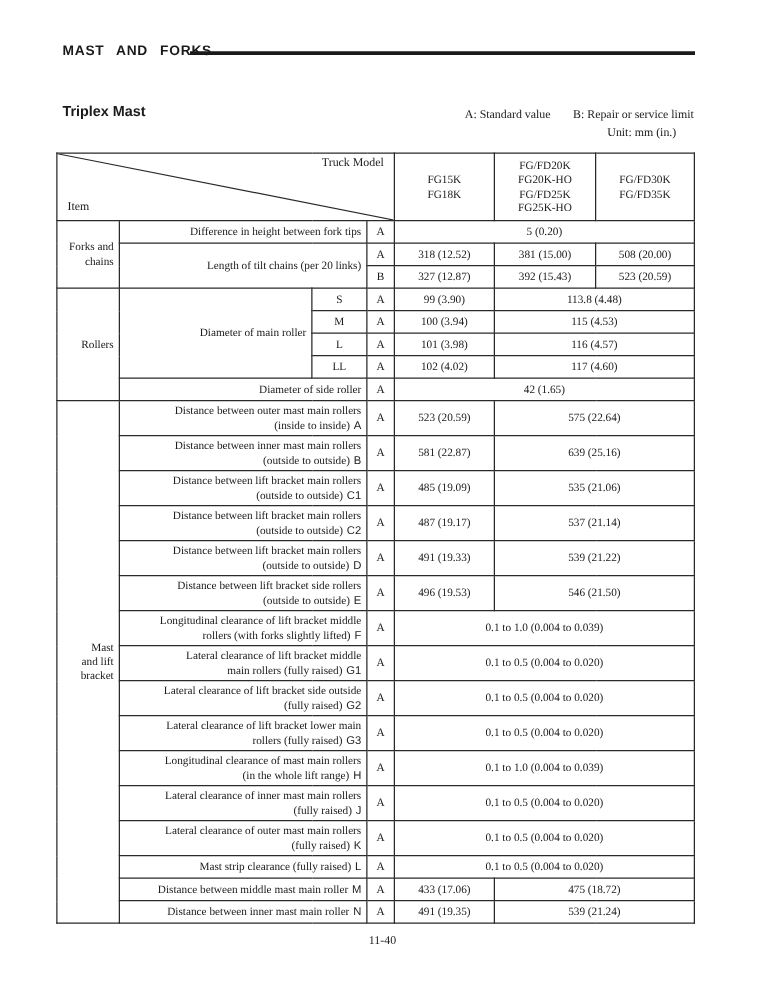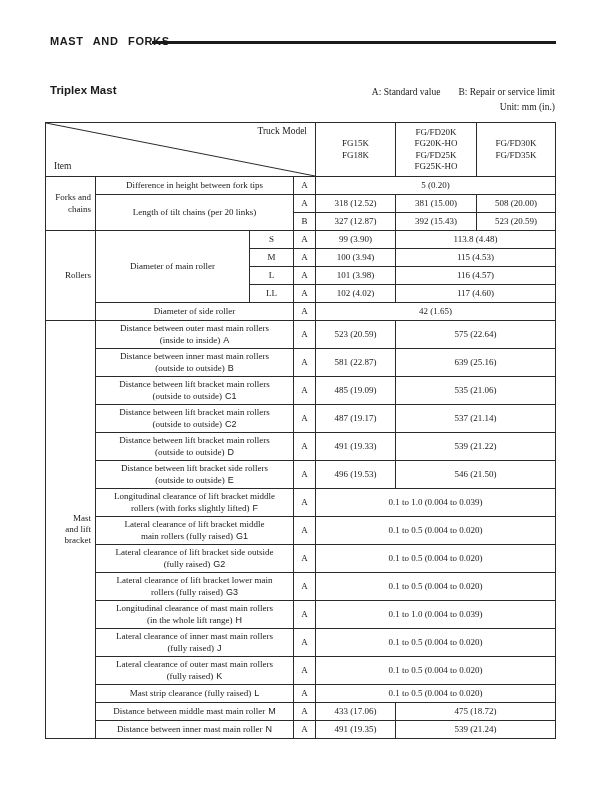--- a/index.html
+++ b/index.html
@@ -27,39 +27,39 @@
     position: absolute; left: 50px; top: 84px;
     font-family: "Liberation Sans", sans-serif;
     font-weight: bold; font-size: 11.5px;
   }
   .legend {
     position: absolute; right: 57px; top: 87px;
     font-size: 9.5px; white-space: nowrap;
   }
   .legend .gap { display: inline-block; width: 18px; }
   .unit {
-    position: absolute; right: 57px; top: 102px;
+    position: absolute; right: 71px; top: 102px;
     font-size: 9.5px;
   }
   table.spec {
     position: absolute; left: 45px; top: 122px;
     width: 510px;
     border-collapse: collapse; table-layout: fixed;
     font-size: 9px; line-height: 1.25;
   }
   .spec th, .spec td {
     border: 1px solid #2a2a2a;
     padding: 1px 4px;
     vertical-align: middle;
     font-weight: normal;
     overflow: hidden;
   }
   .c  { text-align: center; }
   .ml { white-space: pre-line; }
-  .item  { text-align: center; white-space: pre-line; }
+  .item  { text-align: right; white-space: pre-line; }
   .group { text-align: right; white-space: pre-line; padding-left: 3px; }
   .ref { font-family: "Liberation Sans", sans-serif; margin-left: 3px; }
   tr.hrow  { height: 54px; }
   tr.r1 { height: 18px; }
   tr.r2 { height: 28px; }
   .corner { position: relative; padding: 0; }
   .corner svg { position: absolute; left: 0; top: 0; width: 100%; height: 100%; display: block; }
   .corner .tm { position: absolute; top: 3px;  right: 8px; font-size: 9.5px; }
   .corner .it { position: absolute; bottom: 3px; left: 8px; font-size: 9.5px; }
   .footer {
@@ -265,13 +265,14 @@
     </tr>
     <tr class="r1">
       <td class="item" colspan="2"><span>Distance between inner mast main roller</span><span class="ref">N</span></td>
       <td class="c">A</td>
       <td class="c">491 (19.35)</td>
       <td class="c" colspan="2">539 (21.24)</td>
     </tr>
   </tbody>
     </table>
 
+  <div class="footer">11-40</div>
 </div>
 
 </body></html>

